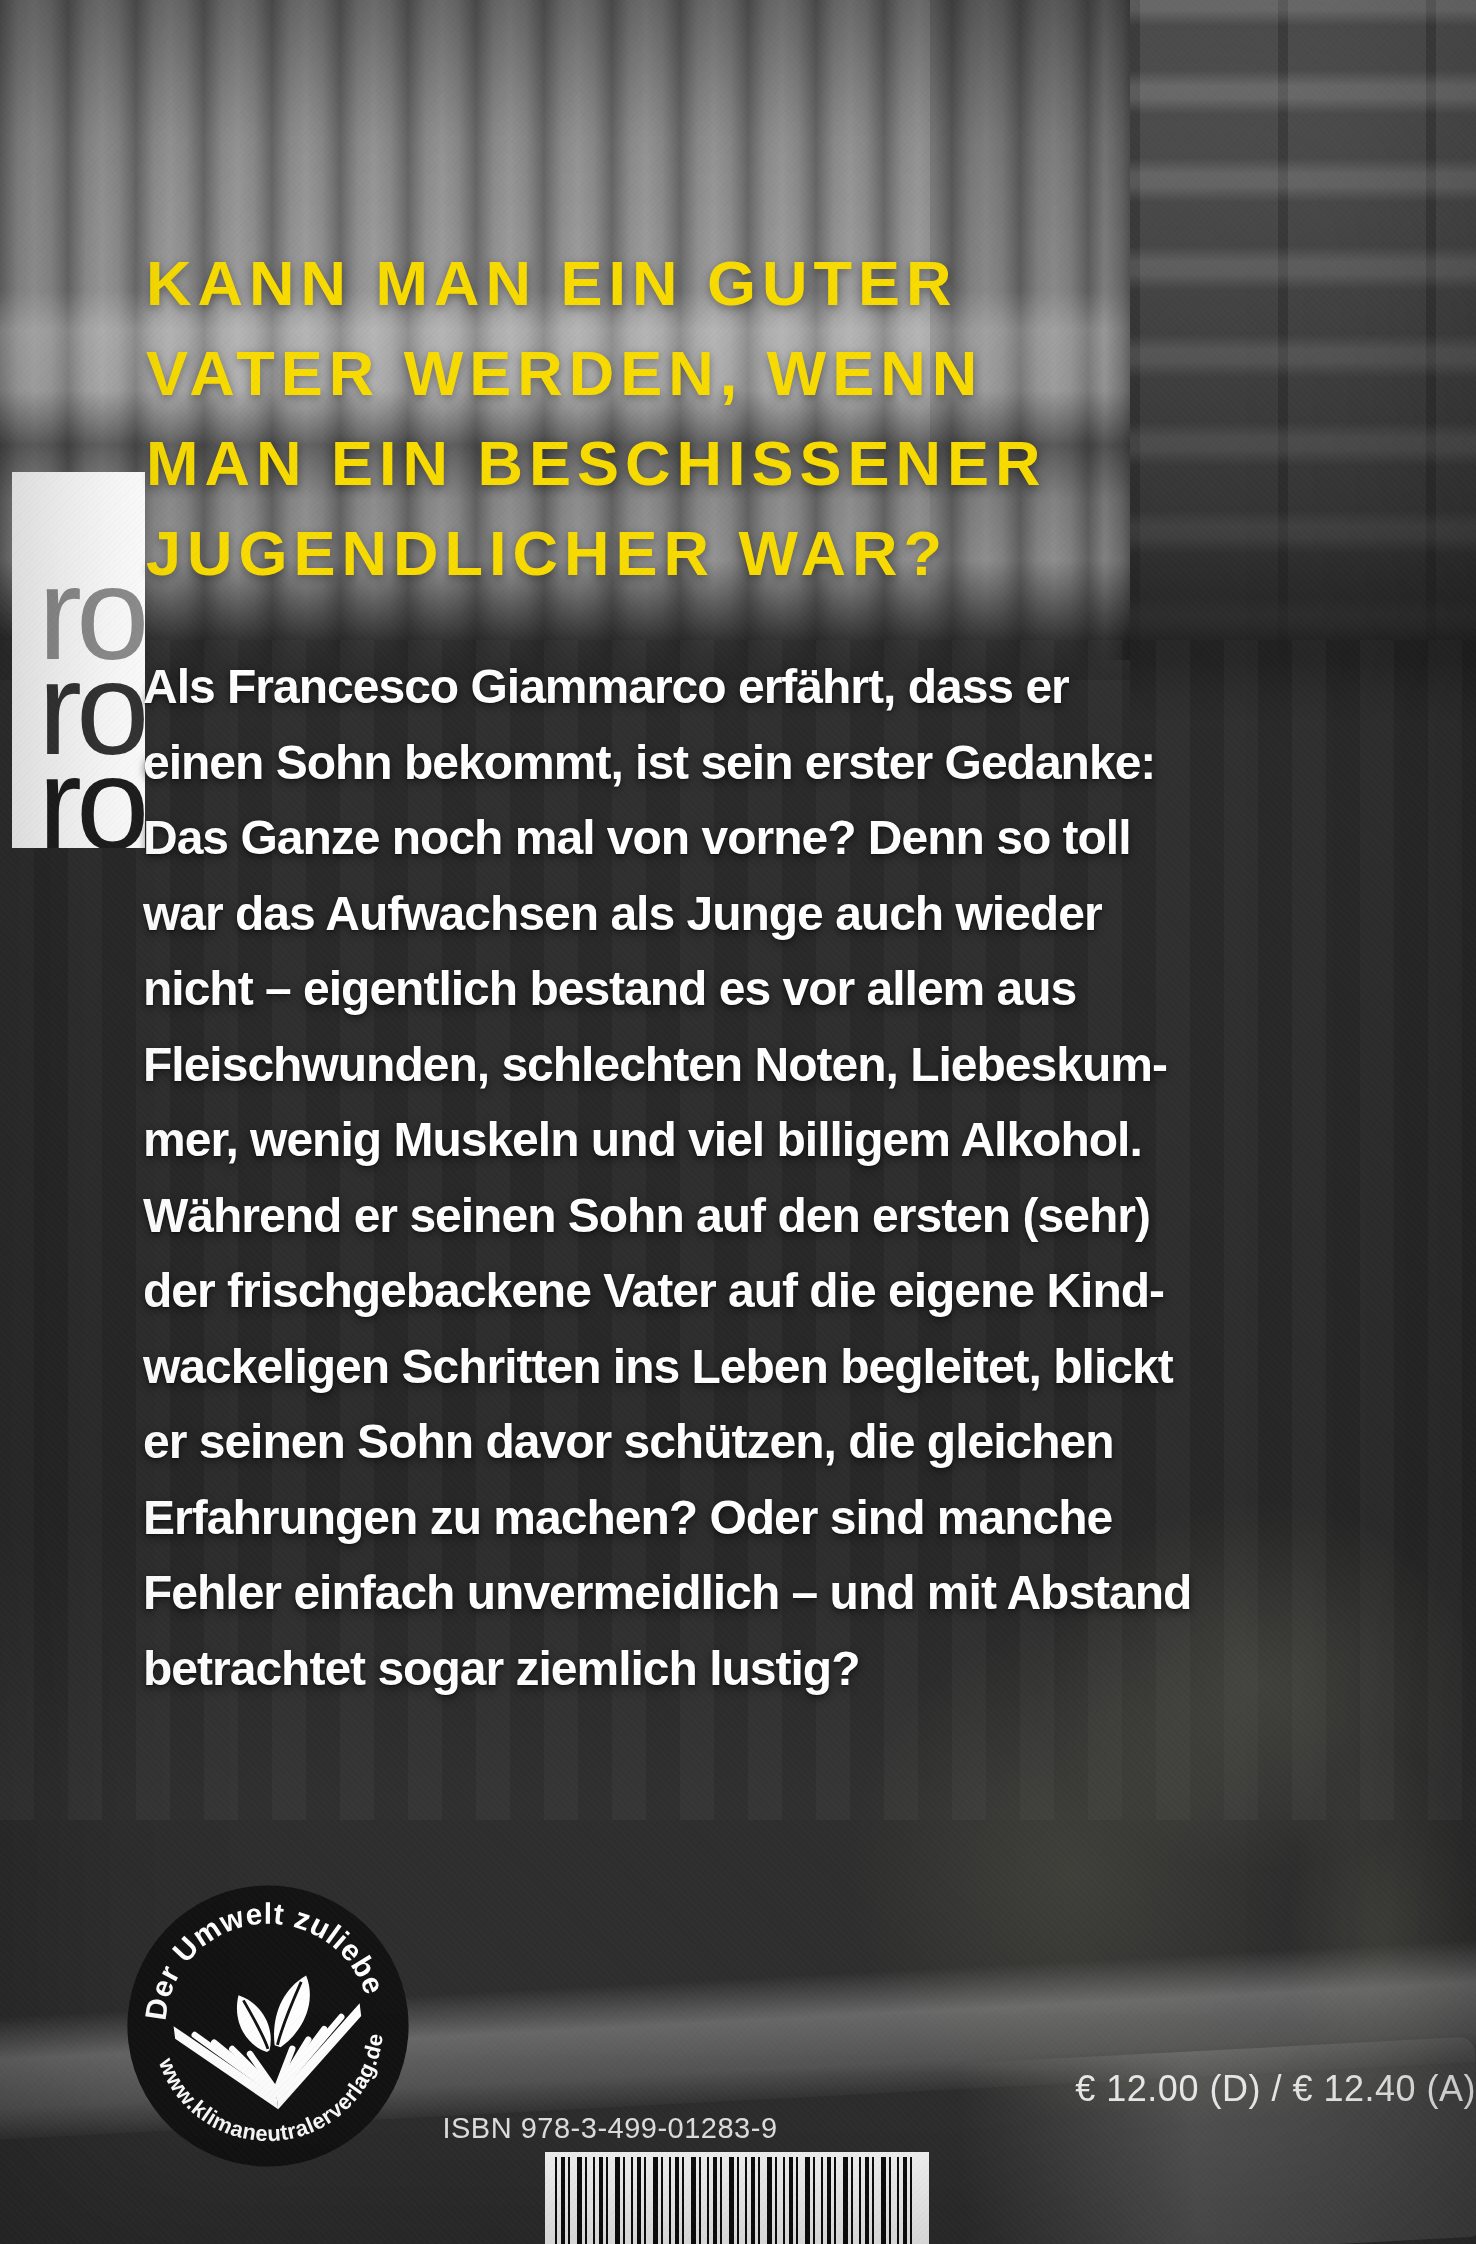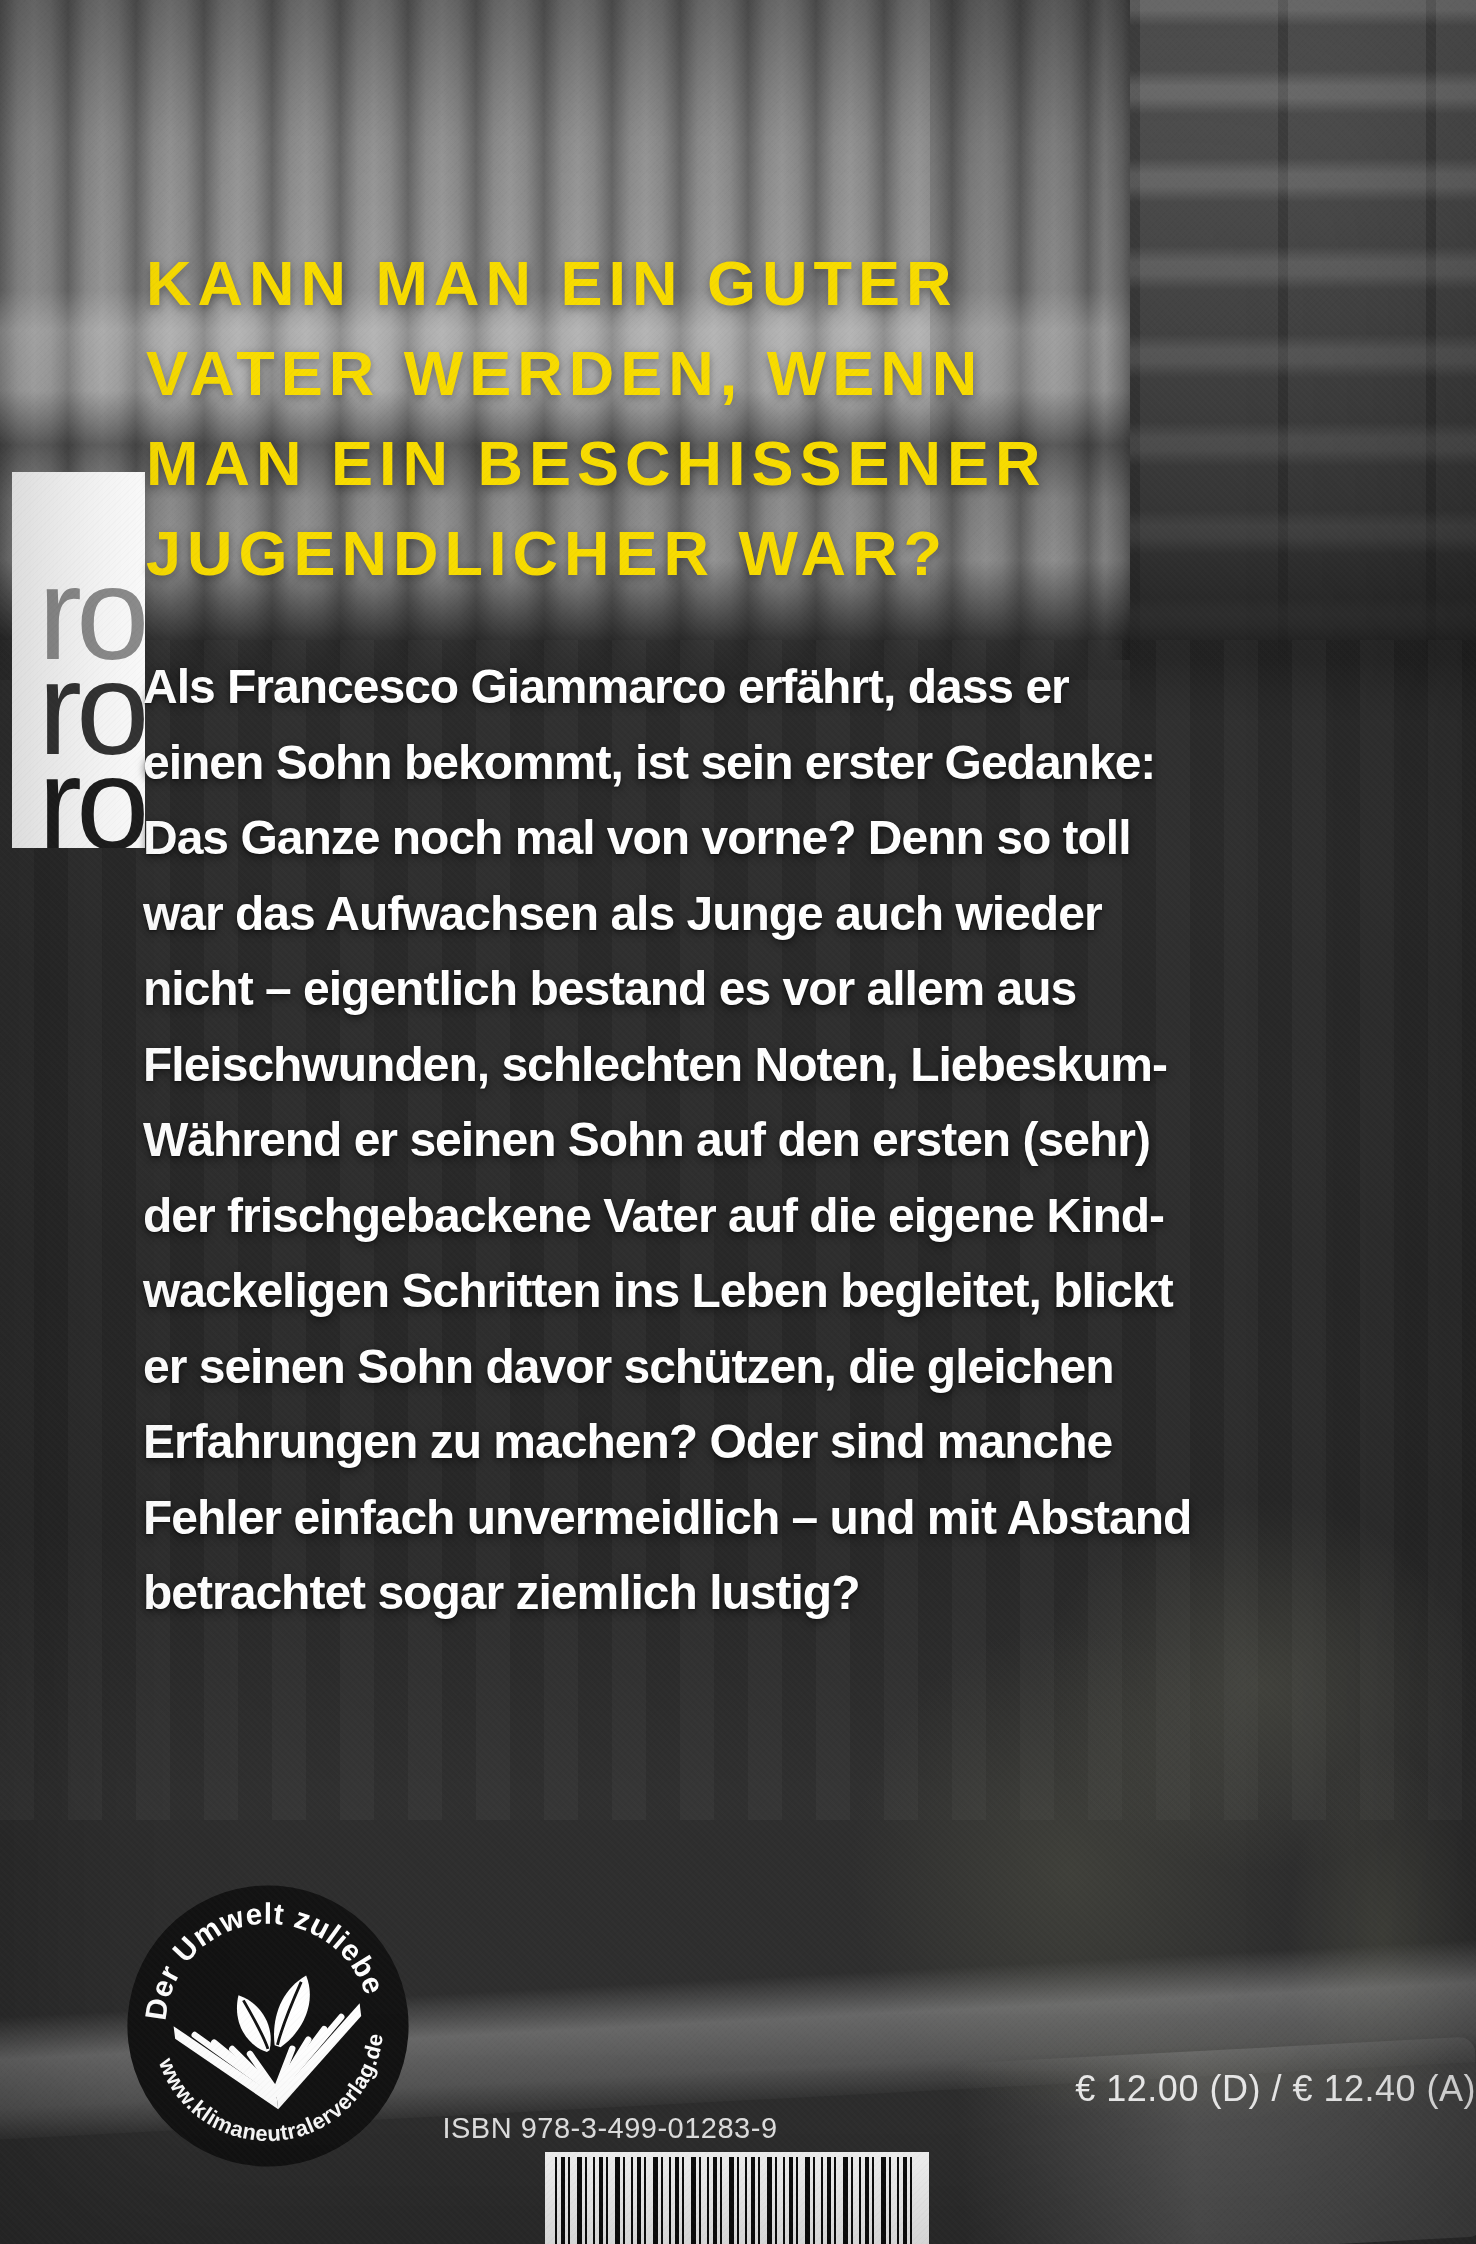--- a/index.html
+++ b/index.html
@@ -141,20 +141,21 @@
     <div class="hl">JUGENDLICHER WAR?</div>
   </div>
 
   <div class="blurb">
     <div class="bl">Als Francesco Giammarco erfährt, dass er</div>
     <div class="bl">einen Sohn bekommt, ist sein erster Gedanke:</div>
     <div class="bl">Das Ganze noch mal von vorne? Denn so toll</div>
     <div class="bl">war das Aufwachsen als Junge auch wieder</div>
     <div class="bl">nicht – eigentlich bestand es vor allem aus</div>
     <div class="bl">Fleischwunden, schlechten Noten, Liebeskum-</div>
+    <div class="bl">mer, wenig Muskeln und viel billigem Alkohol.</div>
     <div class="bl">Während er seinen Sohn auf den ersten (sehr)</div>
     <div class="bl">der frischgebackene Vater auf die eigene Kind-</div>
     <div class="bl">wackeligen Schritten ins Leben begleitet, blickt</div>
     <div class="bl">er seinen Sohn davor schützen, die gleichen</div>
     <div class="bl">Erfahrungen zu machen? Oder sind manche</div>
     <div class="bl">Fehler einfach unvermeidlich – und mit Abstand</div>
     <div class="bl">betrachtet sogar ziemlich lustig?</div>
   </div>
 
   <div class="eco-badge">

